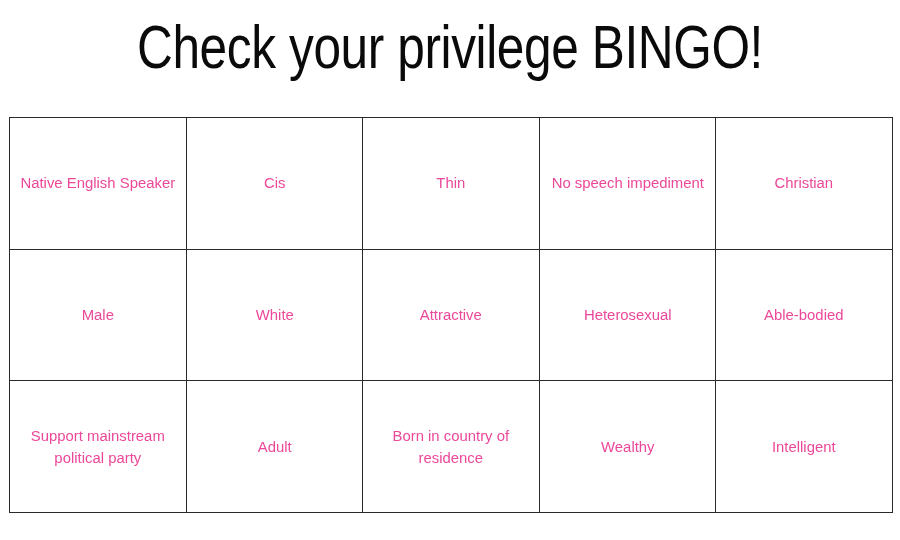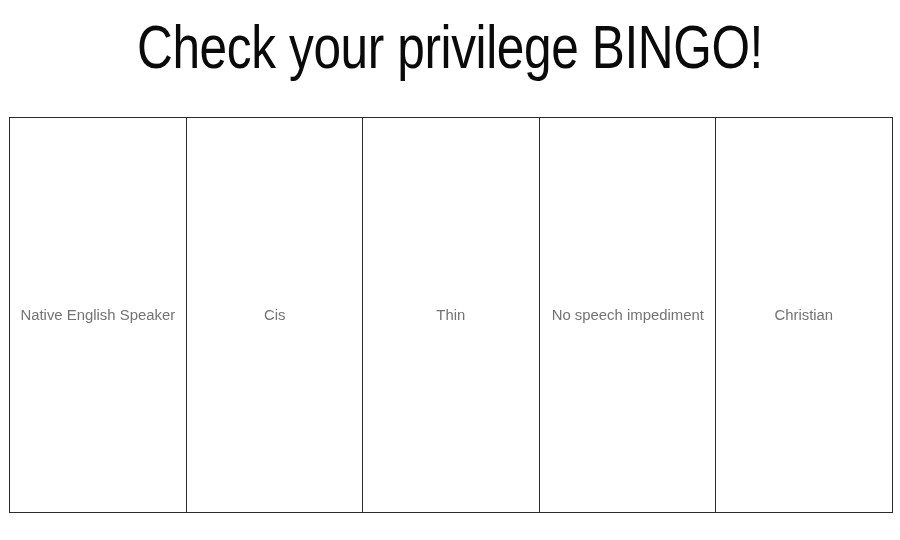--- a/index.html
+++ b/index.html
@@ -56,21 +56,21 @@
   }
   .bingo-grid td {
     border: 1px solid #2b2b2b;
     text-align: center;
     vertical-align: middle;
     padding: 2px 6px;
     font-family: "Liberation Sans", "DejaVu Sans", sans-serif;
     font-size: 15.5px;
     line-height: 22px;
     font-weight: 400;
-    color: #737373;
+    color: #ec4899;
     box-sizing: border-box;
     word-wrap: break-word;
   }
   .bingo-grid td .cell-text {
     display: block;
     transform: scaleX(0.96);
     transform-origin: center center;
   }
 </style>
 </head>
@@ -99,16 +99,50 @@
         <td>
             <span class="cell-text">Thin</span>
           </td>
         <td>
             <span class="cell-text">No speech impediment</span>
           </td>
         <td>
             <span class="cell-text">Christian</span>
           </td>
       </tr>
+      <tr>
+        <td>
+            <span class="cell-text">Male</span>
+          </td>
+        <td>
+            <span class="cell-text">White</span>
+          </td>
+        <td>
+            <span class="cell-text">Attractive</span>
+          </td>
+        <td>
+            <span class="cell-text">Heterosexual</span>
+          </td>
+        <td>
+            <span class="cell-text">Able-bodied</span>
+          </td>
+      </tr>
+      <tr>
+        <td>
+            <span class="cell-text">Support mainstream political party</span>
+          </td>
+        <td>
+            <span class="cell-text">Adult</span>
+          </td>
+        <td>
+            <span class="cell-text">Born in country of residence</span>
+          </td>
+        <td>
+            <span class="cell-text">Wealthy</span>
+          </td>
+        <td>
+            <span class="cell-text">Intelligent</span>
+          </td>
+      </tr>
     </tbody>
   </table>
 
 </div>
 
 </body></html>

